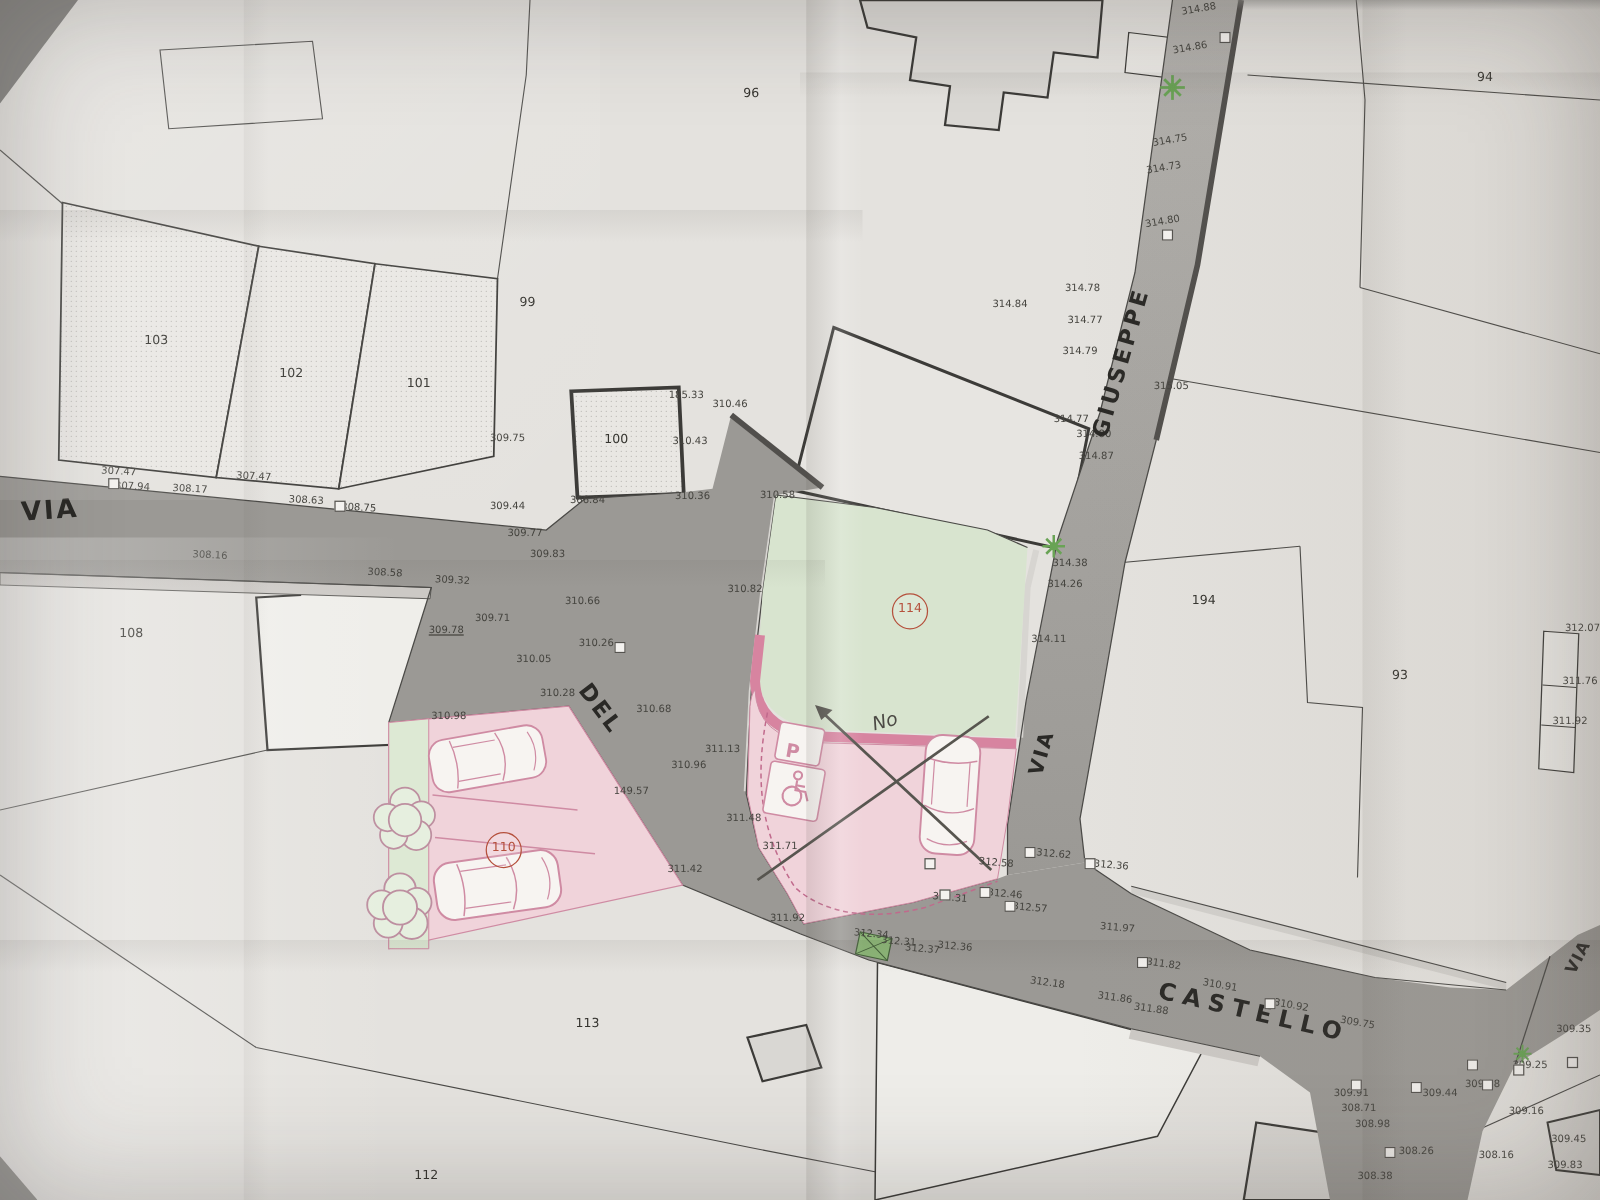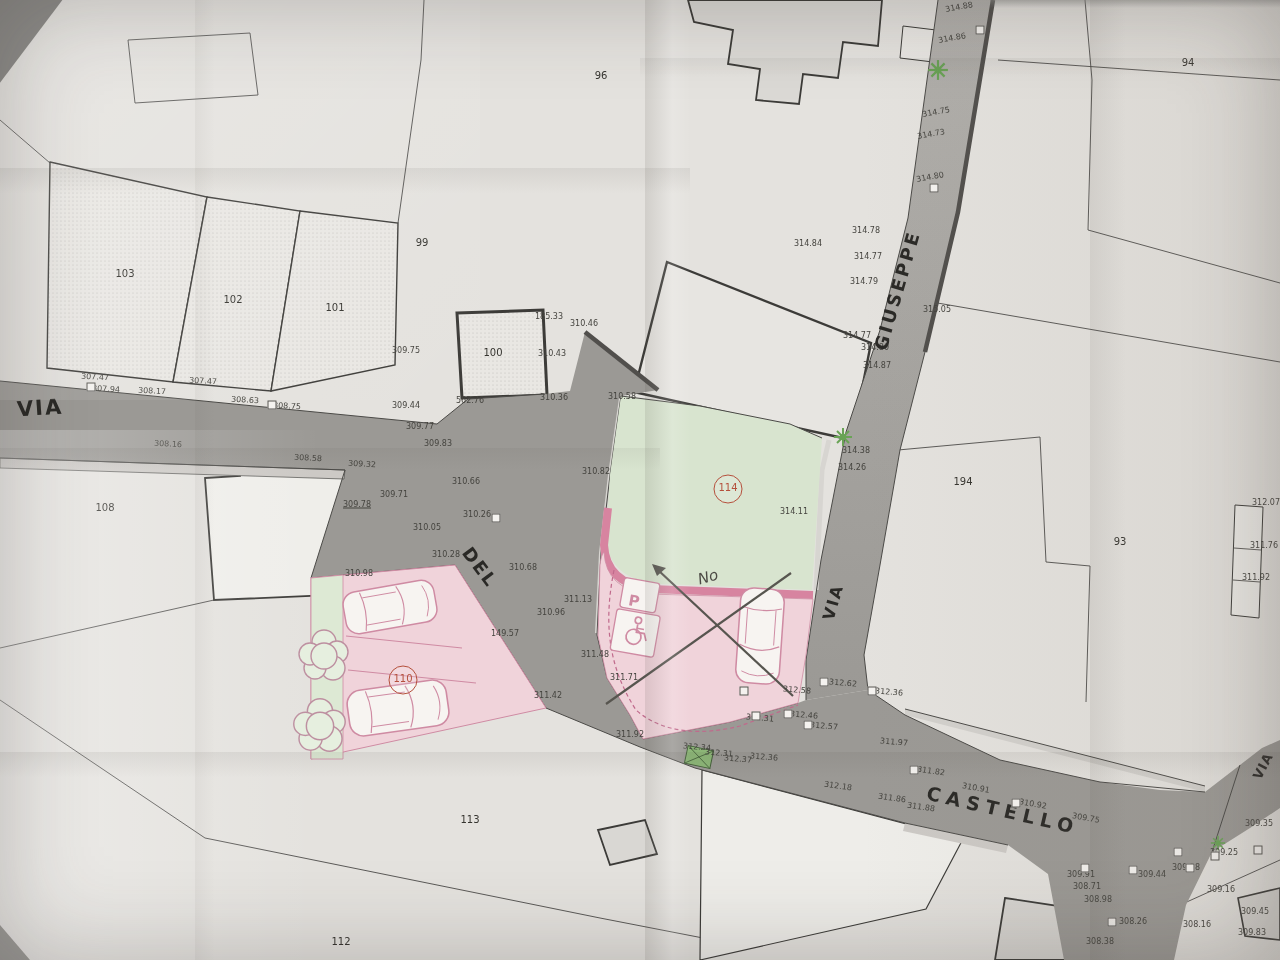--- a/index.html
+++ b/index.html
@@ -224,21 +224,21 @@
       <span class="lbl spot" style="left: 551px; top: 612px; transform: translate(-50%, -50%) rotate(0deg);">310.96</span>
       <span class="lbl spot" style="left: 578px; top: 599px; transform: translate(-50%, -50%) rotate(0deg);">311.13</span>
       <span class="lbl spot" style="left: 505px; top: 633px; transform: translate(-50%, -50%) rotate(0deg);">149.57</span>
       <span class="lbl spot" style="left: 595px; top: 654px; transform: translate(-50%, -50%) rotate(0deg);">311.48</span>
       <span class="lbl spot" style="left: 624px; top: 677px; transform: translate(-50%, -50%) rotate(0deg);">311.71</span>
       <span class="lbl spot" style="left: 548px; top: 695px; transform: translate(-50%, -50%) rotate(0deg);">311.42</span>
       <span class="lbl spot" style="left: 630px; top: 734px; transform: translate(-50%, -50%) rotate(0deg);">311.92</span>
       <span class="lbl spot" style="left: 549px; top: 316px; transform: translate(-50%, -50%) rotate(0deg);">185.33</span>
       <span class="lbl spot" style="left: 584px; top: 323px; transform: translate(-50%, -50%) rotate(0deg);">310.46</span>
       <span class="lbl spot" style="left: 552px; top: 353px; transform: translate(-50%, -50%) rotate(0deg);">310.43</span>
-      <span class="lbl spot" style="left: 470px; top: 400px; transform: translate(-50%, -50%) rotate(0deg);">562.76</span>
+      <span class="lbl spot" style="left: 470px; top: 400px; transform: translate(-50%, -50%) rotate(0deg);">366.84</span>
       <span class="lbl spot" style="left: 554px; top: 397px; transform: translate(-50%, -50%) rotate(0deg);">310.36</span>
       <span class="lbl spot" style="left: 622px; top: 396px; transform: translate(-50%, -50%) rotate(0deg);">310.58</span>
       <span class="lbl spot" style="left: 596px; top: 471px; transform: translate(-50%, -50%) rotate(0deg);">310.82</span>
       <span class="lbl spot" style="left: 808px; top: 243px; transform: translate(-50%, -50%) rotate(0deg);">314.84</span>
       <span class="lbl spot" style="left: 697px; top: 747px; transform: translate(-50%, -50%) rotate(5deg);">312.34</span>
       <span class="lbl spot" style="left: 719px; top: 753px; transform: translate(-50%, -50%) rotate(5deg);">312.31</span>
       <span class="lbl spot" style="left: 738px; top: 759px; transform: translate(-50%, -50%) rotate(5deg);">312.37</span>
       <span class="lbl spot" style="left: 764px; top: 757px; transform: translate(-50%, -50%) rotate(5deg);">312.36</span>
       <span class="lbl spot" style="left: 760px; top: 718px; transform: translate(-50%, -50%) rotate(5deg);">312.31</span>
       <span class="lbl spot" style="left: 797px; top: 690px; transform: translate(-50%, -50%) rotate(5deg);">312.58</span>
@@ -261,21 +261,21 @@
       <span class="lbl spot" style="left: 930px; top: 177px; transform: translate(-50%, -50%) rotate(-10deg);">314.80</span>
       <span class="lbl spot" style="left: 866px; top: 230px; transform: translate(-50%, -50%) rotate(0deg);">314.78</span>
       <span class="lbl spot" style="left: 868px; top: 256px; transform: translate(-50%, -50%) rotate(0deg);">314.77</span>
       <span class="lbl spot" style="left: 864px; top: 281px; transform: translate(-50%, -50%) rotate(0deg);">314.79</span>
       <span class="lbl spot" style="left: 857px; top: 335px; transform: translate(-50%, -50%) rotate(0deg);">314.77</span>
       <span class="lbl spot" style="left: 875px; top: 347px; transform: translate(-50%, -50%) rotate(0deg);">314.80</span>
       <span class="lbl spot" style="left: 877px; top: 365px; transform: translate(-50%, -50%) rotate(0deg);">314.87</span>
       <span class="lbl spot" style="left: 937px; top: 309px; transform: translate(-50%, -50%) rotate(0deg);">315.05</span>
       <span class="lbl spot" style="left: 856px; top: 450px; transform: translate(-50%, -50%) rotate(0deg);">314.38</span>
       <span class="lbl spot" style="left: 852px; top: 467px; transform: translate(-50%, -50%) rotate(0deg);">314.26</span>
-      <span class="lbl spot" style="left: 794px; top: 511px; transform: translate(-50%, -50%) rotate(0deg);">314.11</span>
+      <span class="lbl spot" style="left: 839px; top: 511px; transform: translate(-50%, -50%) rotate(0deg);">314.11</span>
       <span class="lbl spot" style="left: 1266px; top: 502px; transform: translate(-50%, -50%) rotate(0deg);">312.07</span>
       <span class="lbl spot" style="left: 1264px; top: 545px; transform: translate(-50%, -50%) rotate(0deg);">311.76</span>
       <span class="lbl spot" style="left: 1256px; top: 577px; transform: translate(-50%, -50%) rotate(0deg);">311.92</span>
       <span class="lbl spot" style="left: 1081px; top: 874px; transform: translate(-50%, -50%) rotate(0deg);">309.91</span>
       <span class="lbl spot" style="left: 1087px; top: 886px; transform: translate(-50%, -50%) rotate(0deg);">308.71</span>
       <span class="lbl spot" style="left: 1098px; top: 899px; transform: translate(-50%, -50%) rotate(0deg);">308.98</span>
       <span class="lbl spot" style="left: 1224px; top: 852px; transform: translate(-50%, -50%) rotate(0deg);">309.25</span>
       <span class="lbl spot" style="left: 1186px; top: 867px; transform: translate(-50%, -50%) rotate(0deg);">309.28</span>
       <span class="lbl spot" style="left: 1152px; top: 874px; transform: translate(-50%, -50%) rotate(0deg);">309.44</span>
       <span class="lbl spot" style="left: 1221px; top: 889px; transform: translate(-50%, -50%) rotate(0deg);">309.16</span>

